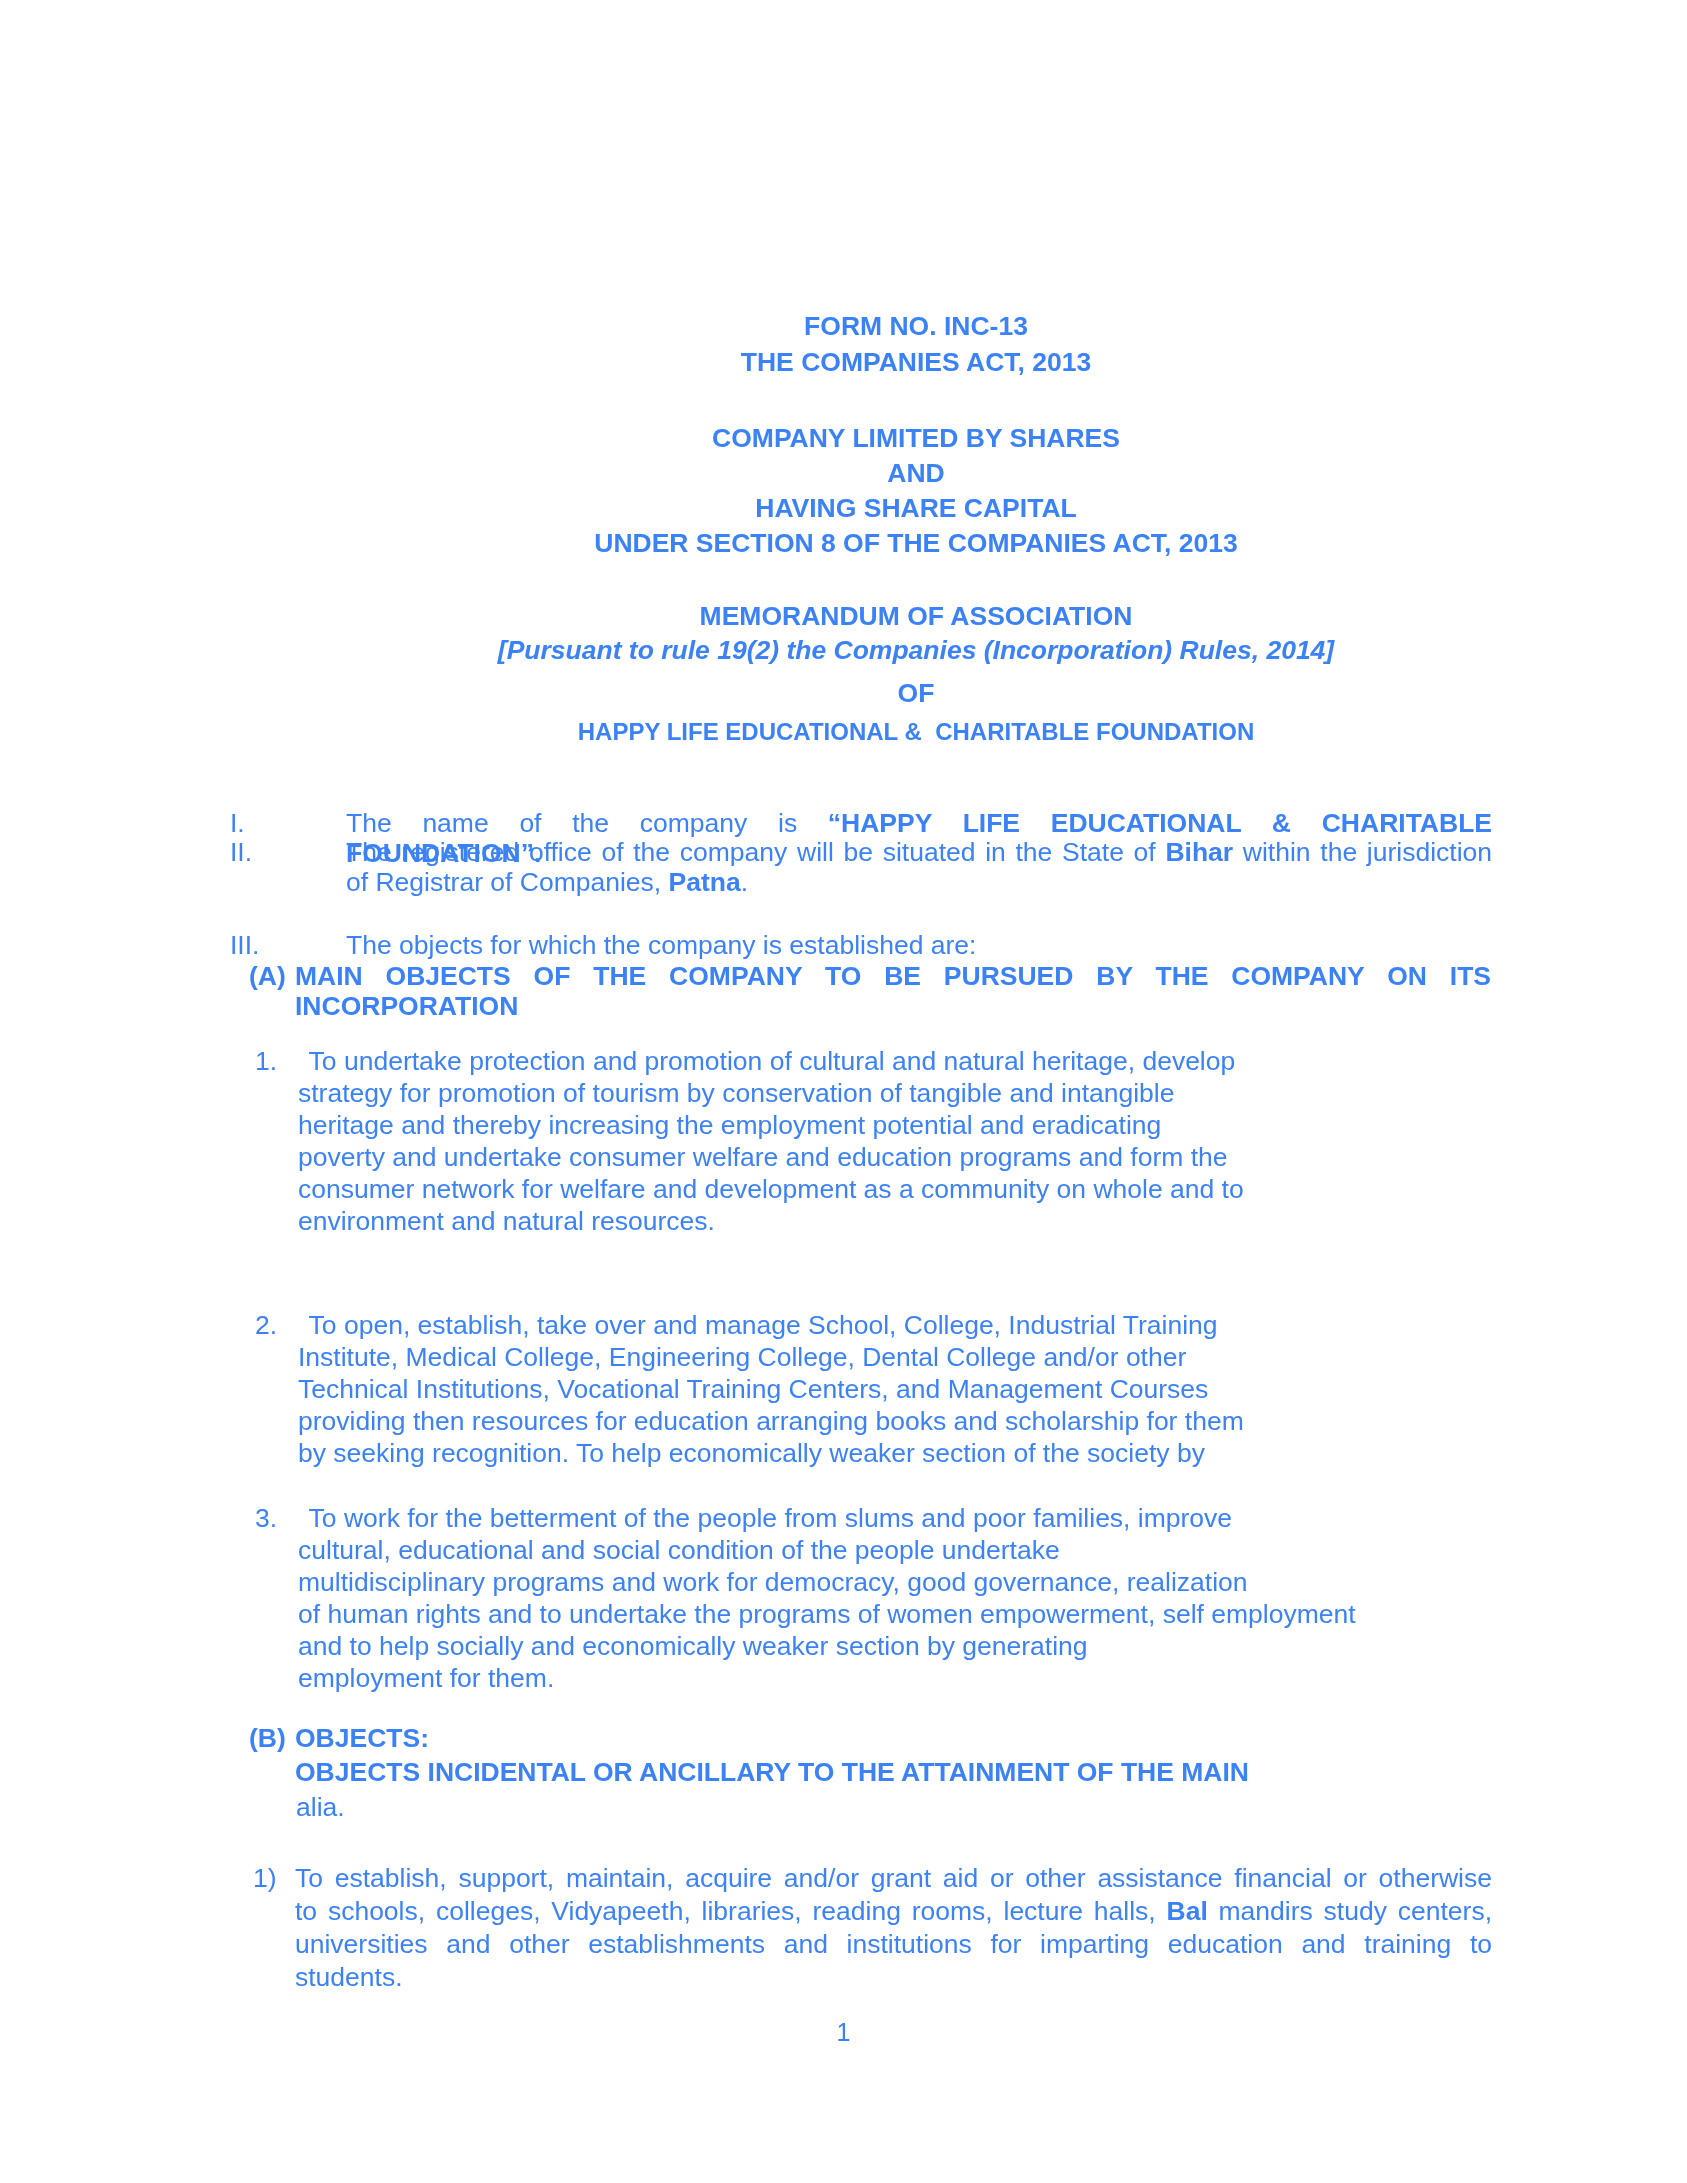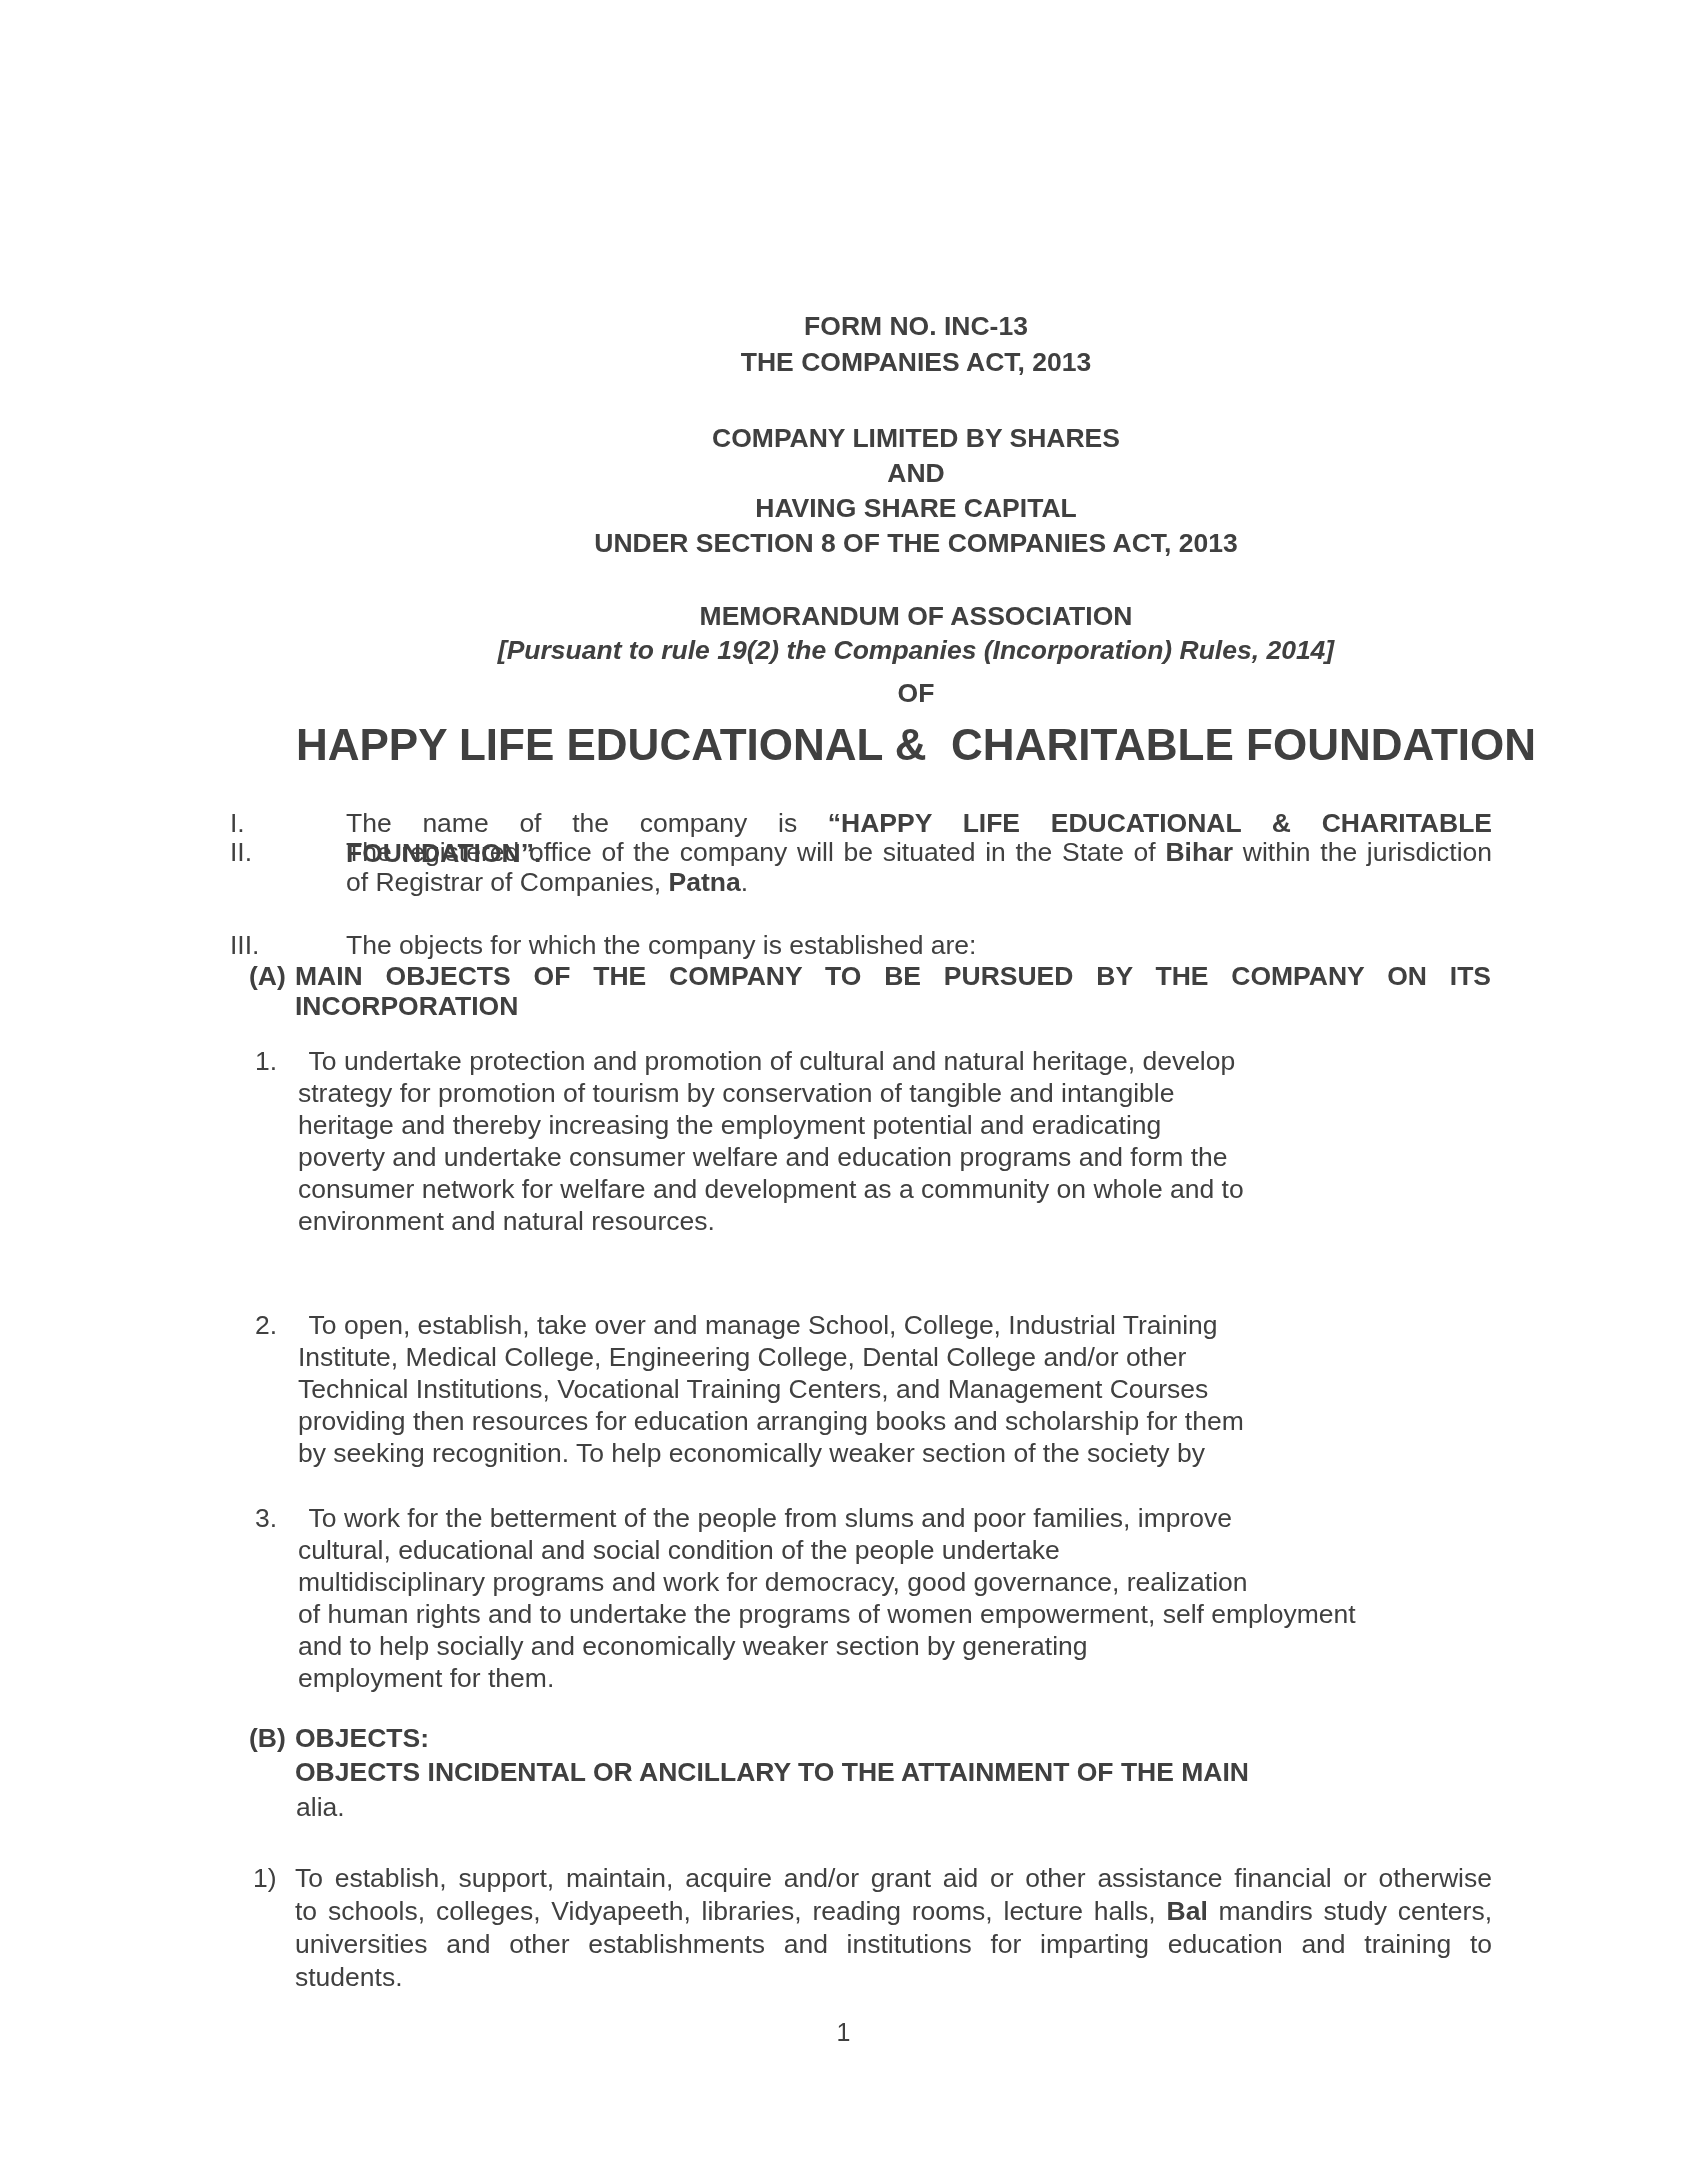--- a/index.html
+++ b/index.html
@@ -1,39 +1,39 @@
 <!DOCTYPE html>
 <html style="font-size:10.6px"><head>
 <meta charset="utf-8">
 <style>
   html,body { margin:0; padding:0; background:#888; }
   .page {
     position:relative;
     width:1687px; height:2183px;
     background:#ffffff;
-    color:#404040;
+    color:#3b82f6;
     font-family:"Liberation Sans","DejaVu Sans",sans-serif;
     font-size:26.5px;
     overflow:hidden;
   }
   .abs { position:absolute; }
   .b { font-weight:bold; }
   .i { font-style:italic;font-weight:bold; }
   .center { text-align:center; }
   
   .fj { text-align:justify; text-align-last:justify; }
   .hang { position:absolute; }
   .num { position:absolute; left:0; top:0; white-space:nowrap; }
   .lh46 { line-height:30px; }
   .lh48 { line-height:32px; }
   .lh50 { line-height:33px; }
   .lh52 { line-height:34px; }
   .lh53 { line-height:35px; }
   .lh54 { line-height:36px; }
-  .title-line { font-size:44px; line-height:46px; white-space:pre;margin-top:13px; }
+  .title-line { font-size:24px; line-height:46px; white-space:pre; }
   .first-indent { text-indent:10.6px; }
 </style>
 </head>
 <body>
 
 <div class="page">
 
   <div class="abs center b lh54" style="top:308px; left:286px; width:1260px;">
     <div>FORM NO. INC-13</div>
     <div>THE COMPANIES ACT, 2013</div>

